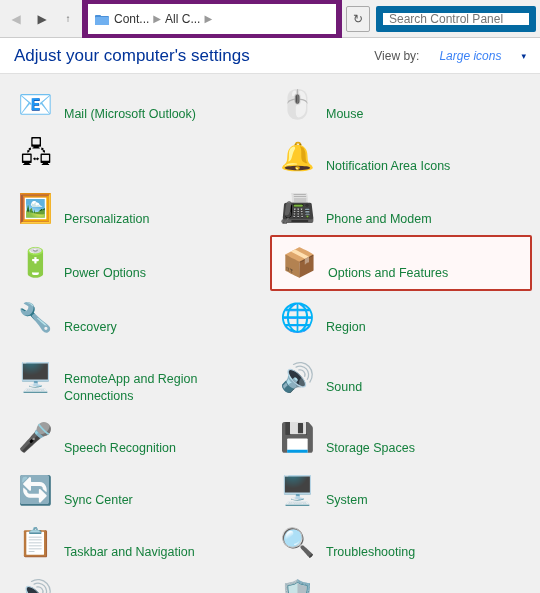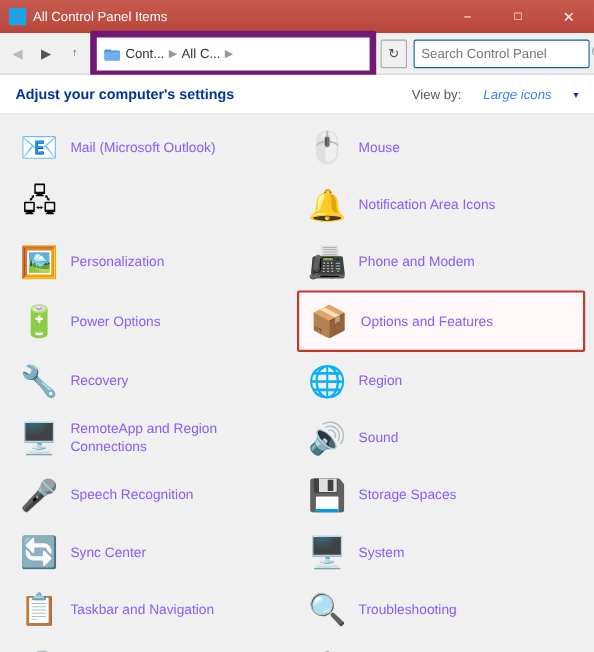--- a/index.html
+++ b/index.html
@@ -92,21 +92,21 @@
       cursor: pointer;
       display: flex; align-items: center; justify-content: center;
       color: #555;
       font-size: 12px;
       margin-left: 2px;
       border-radius: 2px;
     }
     .search-box {
       height: 26px;
       width: 160px;
-      border: 1px solid #0369a1;
+      border: 7px solid #0369a1;
       display: flex;
       align-items: center;
       padding: 0 6px;
       background: white;
       border-radius: 2px;
       margin-left: 4px;
     }
     .search-box input {
       border: none;
       outline: none;
@@ -122,22 +122,22 @@
       height: 36px;
       background: white;
       display: flex;
       align-items: center;
       justify-content: space-between;
       padding: 0 14px;
       border-bottom: 1px solid #e0e0e0;
     }
     .heading-title {
       color: #003399;
-      font-size: 13px;
-      font-weight: bold;
+      font-size: 17px;
+      font-weight: normal;
     }
     .view-by {
       display: flex;
       align-items: center;
       gap: 20px;
       font-size: 12px;
       color: #555;
     }
     .view-by-label { color: #555; }
     .view-by-value { color: #3b82f6; cursor: pointer; font-style: italic; }
@@ -170,58 +170,41 @@
     .item-icon {
       width: 36px;
       height: 36px;
       flex-shrink: 0;
       display: flex;
       align-items: center;
       justify-content: center;
       font-size: 28px;
     }
     .item-label {
-      color: #8b5cf6;
+      color: #15803d;
       font-size: 12.5px;
       line-height: 1.3;
+      margin-top: 20px;
     }
 
     
     .items-container::-webkit-scrollbar { width: 16px; }
     .items-container::-webkit-scrollbar-track { background: #f0f0f0; border-left: 1px solid #ddd; }
     .items-container::-webkit-scrollbar-thumb { background: #c0c0c0; border: 2px solid #f0f0f0; border-radius: 2px; }
 
     .wrapper { width: 540px; height: 593px; overflow: hidden; }
     .page-structure { display: flex; flex-direction: column; height: 593px; }
     .content-area { display: flex; flex-direction: column; flex: 1; }
   </style>
 </head>
 <body>
 
 <div class="wrapper">
   <div class="page-structure">
 
-    <div class="title-bar">
-      <div class="title-bar-left">
-        <div class="title-bar-icon">
-          <svg width="16" height="16" viewBox="0 0 16 16">
-            <rect x="1" y="1" width="6" height="6" fill="#00adef"></rect>
-            <rect x="9" y="1" width="6" height="6" fill="#00adef"></rect>
-            <rect x="1" y="9" width="6" height="6" fill="#00adef"></rect>
-            <rect x="9" y="9" width="6" height="6" fill="#00adef"></rect>
-          </svg>
-        </div>
-        <span class="title-bar-text">All Control Panel Items</span>
-      </div>
-      <div class="title-bar-controls">
-        <button class="title-btn">–</button>
-        <button class="title-btn">□</button>
-        <button class="title-btn close">✕</button>
-      </div>
-    </div>
 
     <div class="address-bar">
       <button class="nav-btn disabled">◀</button>
       <button class="nav-btn">▶</button>
       <button class="nav-btn" style="font-size:10px;">↑</button>
 
       <div class="address-path">
         <svg width="16" height="16" viewBox="0 0 16 16">
           <rect x="1" y="4" width="6" height="4" rx="1" fill="#4a90d9"></rect>
           <rect x="1" y="5" width="14" height="9" rx="1" fill="#4a90d9"></rect>

